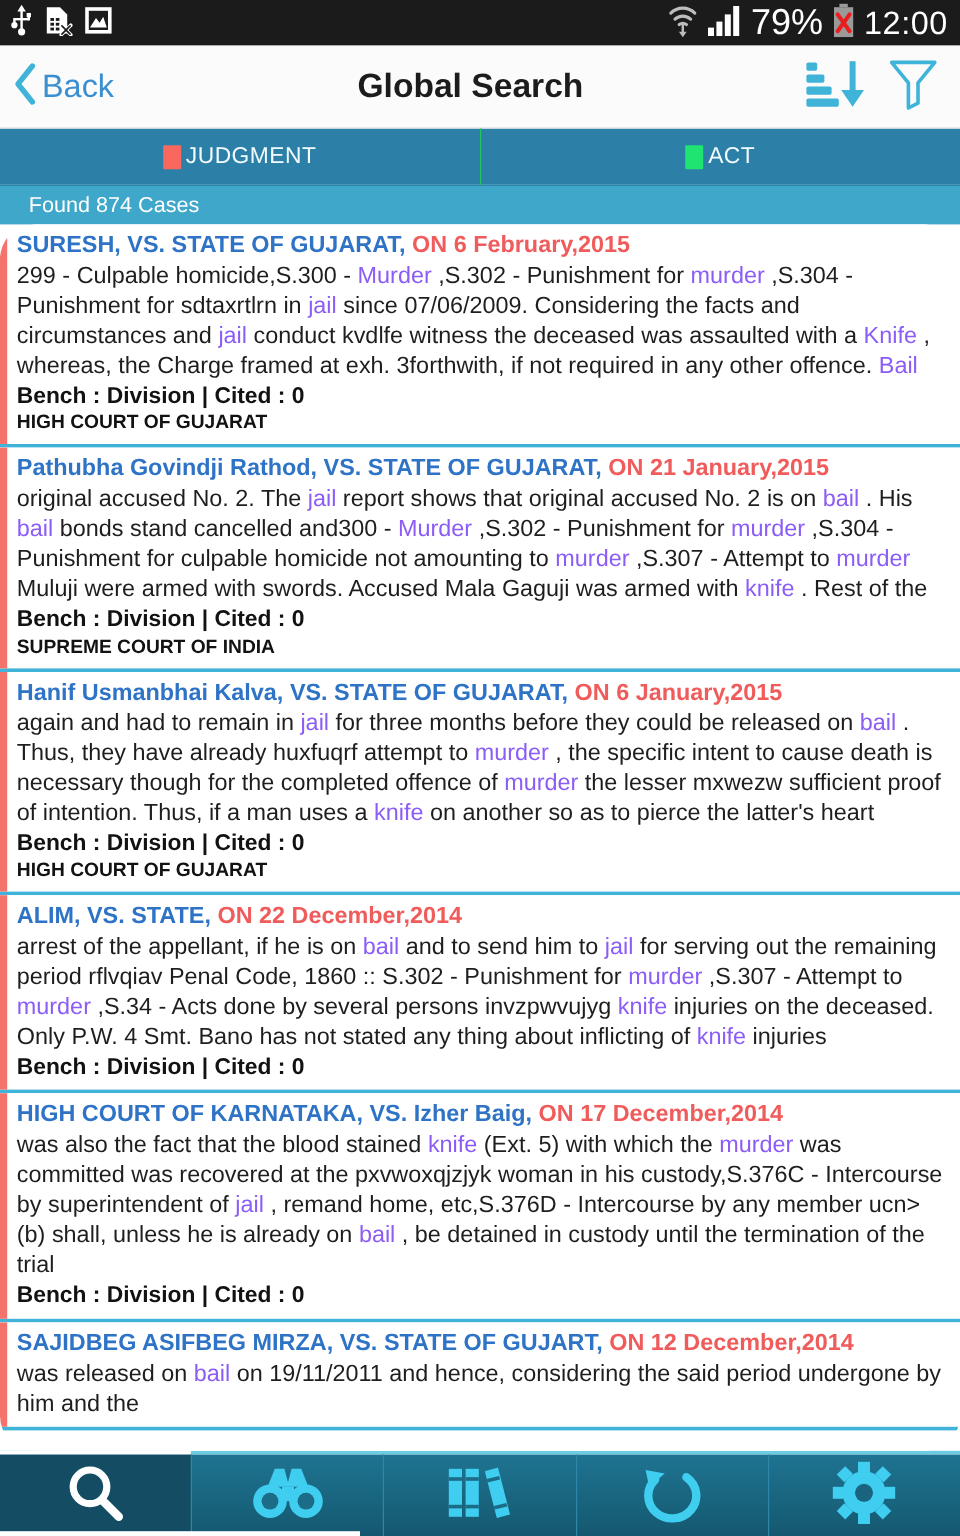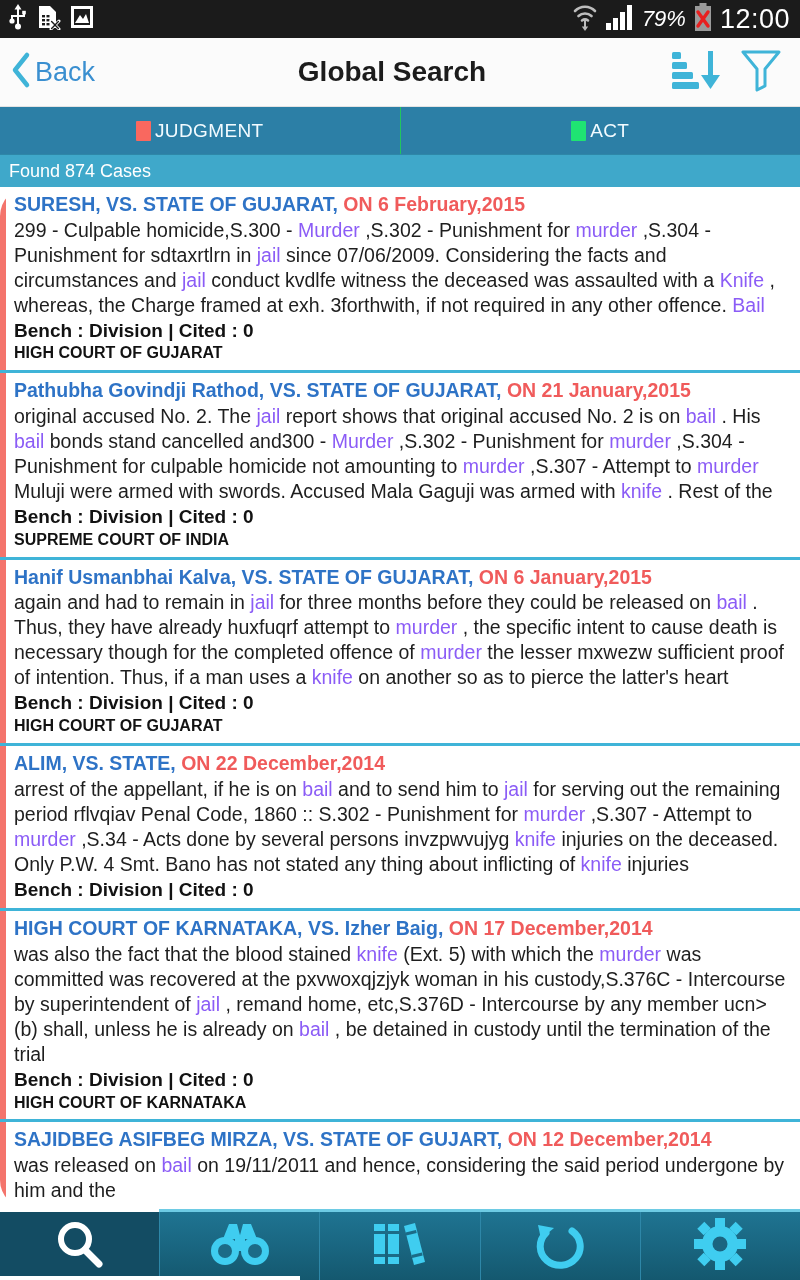--- a/index.html
+++ b/index.html
@@ -13,21 +13,21 @@
 
   
   .statusbar {
     height: 38px; background: #1b1b1b; color: #ffffff;
     display: flex; align-items: center; justify-content: space-between;
     padding: 0 10px 0 8px; flex: 0 0 38px;
   }
   .sb-left { display: flex; align-items: center; gap: 9px; }
   .sb-right { display: flex; align-items: center; gap: 7px; }
   .sb-time { font-size: 27px; letter-spacing: 0.5px; font-family: "Liberation Sans", sans-serif; }
-  .sb-batt-pct { font-size: 22px; font-style: italic; }
+  .sb-batt-pct { font-size: 30px; }
   .sb-ico { display: block; }
 
   
   .header {
     height: 69px; background: #fbfbfb; flex: 0 0 69px;
     display: flex; align-items: center; position: relative;
     border-bottom: 1px solid #e3e3e3;
   }
   .back-btn {
     display: flex; align-items: center; gap: 3px;
@@ -47,21 +47,21 @@
     flex: 1; display: flex; align-items: center; justify-content: center;
     gap: 4px; cursor: pointer; position: relative;
   }
   .tab + .tab { border-left: 1px solid #22c55e; }
   .tab-swatch { width: 15px; height: 20px; display: block; border-radius: 1px; }
   .tab-label { color: #f2fbff; font-size: 19px; letter-spacing: 0.4px; }
 
   
   .foundbar {
     height: 33px; flex: 0 0 33px; background: #3fa8ca;
-    display: flex; align-items: center; padding-left: 9px;
+    display: flex; align-items: center; padding-left: 24px;
     border-top: 1px solid #2e87a8;
   }
   .foundbar-text { color: #ffffff; font-size: 18px; }
 
   
   .results {
     flex: 1 1 auto; overflow: hidden; background: #ffffff;
     position: relative;
     border-radius: 29px;
   }
@@ -267,21 +267,20 @@
       </div>
       <div class="card">
         <div class="card-title"><span class="t-name">ALIM, VS. STATE,</span><span class="t-date"> ON 22 December,2014</span></div>
         <div class="card-body"><span>arrest of the appellant, if he is on </span><b>bail</b><span> and to send him to </span><b>jail</b><span> for serving out the remaining period rflvqiav Penal Code, 1860 :: S.302 - Punishment for </span><b>murder</b><span> ,S.307 - Attempt to </span><b>murder</b><span> ,S.34 - Acts done by several persons invzpwvujyg </span><b>knife</b><span> injuries on the deceased. Only P.W. 4 Smt. Bano has not stated any thing about inflicting of </span><b>knife</b><span> injuries</span></div>
         <div class="card-meta">Bench : Division | Cited : 0</div>
       </div>
       <div class="card">
         <div class="card-title"><span class="t-name">HIGH COURT OF KARNATAKA, VS. Izher Baig,</span><span class="t-date"> ON 17 December,2014</span></div>
         <div class="card-body"><span>was also the fact that the blood stained </span><b>knife</b><span> (Ext. 5) with which the </span><b>murder</b><span> was committed was recovered at the pxvwoxqjzjyk woman in his custody,S.376C - Intercourse by superintendent of </span><b>jail</b><span> , remand home, etc,S.376D - Intercourse by any member ucn&gt; (b) shall, unless he is already on </span><b>bail</b><span> , be detained in custody until the termination of the trial</span></div>
         <div class="card-meta">Bench : Division | Cited : 0</div>
-        <div class="card-court">HIGH COURT OF KARNATAKA</div>
       </div>
       <div class="card">
         <div class="card-title"><span class="t-name">SAJIDBEG ASIFBEG MIRZA, VS. STATE OF GUJART,</span><span class="t-date"> ON 12 December,2014</span></div>
         <div class="card-body"><span>was released on </span><b>bail</b><span> on 19/11/2011 and hence, considering the said period undergone by him and the </span></div>
       </div>
     </div>
 
   <div class="bottomnav">
     <div class="nav-item active">
       <span>

